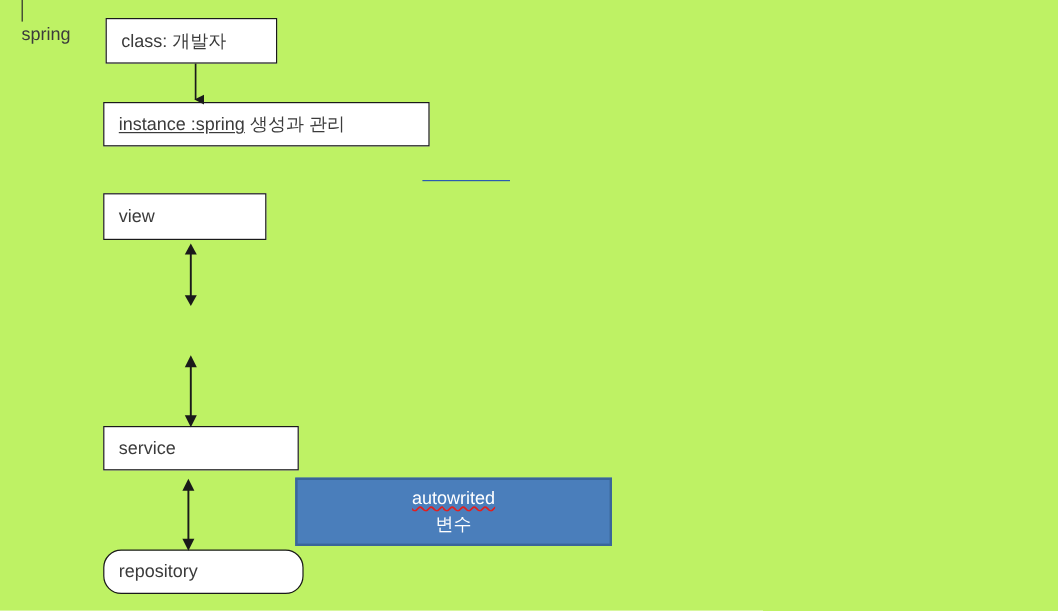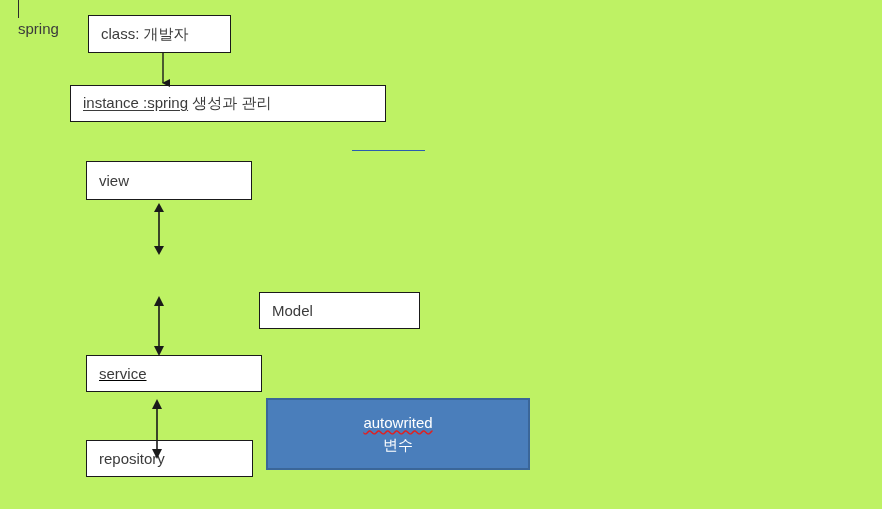--- a/index.html
+++ b/index.html
@@ -106,47 +106,44 @@
 <div id="canvas">
 
   <div class="caret" style="left:18px; top:0px; height:18px;"></div>
 
   <div class="free-text" style="left:18px; top:20px;">spring</div>
 
   <div class="box" style="left:88px; top:15px; width:143px; height:38px;">
     <span class="box-label">class: 개발자</span>
   </div>
 
-  <div class="box" style="left:70px; top:85px; width:316px; height:37px;">
+  <div class="box" style="left:86px; top:85px; width:272px; height:37px;">
     <span class="box-label">
       <span class="u-plain">instance :spring</span><span> 생성과 관리</span>
     </span>
   </div>
 
 
   <div class="blue-rule" style="left:352px; top:150px; width:73px;"></div>
 
-  <div class="box" style="left:86px; top:161px; width:166px; height:39px;">
+  <div class="box" style="left:86px; top:161px; width:136px; height:39px;">
     <span class="box-label">view</span>
   </div>
 
 
-  <div class="box" style="left:259px; top:292px; width:161px; height:37px;">
-    <span class="box-label">Model</span>
-  </div>
 
-  <div class="box" style="left:86px; top:355px; width:176px; height:37px;text-decoration:underline;">
+  <div class="box" style="left:86px; top:355px; width:163px; height:37px;">
     <span class="box-label">service</span>
   </div>
 
-  <div class="box" style="left:86px; top:440px; width:167px; height:37px;">
+  <div class="box" style="left:86px; top:458px; width:167px; height:37px;border-radius:15px;">
     <span class="box-label">repository</span>
   </div>
 
-  <div class="blue-box" style="left:266px; top:398px; width:264px; height:72px;">
+  <div class="blue-box" style="left:246px; top:398px; width:264px; height:57px;">
     <span class="line squiggle-white">autowrited</span>
     <span class="line">변수</span>
   </div>
 
   <svg id="connectors" viewBox="0 0 882 509" xmlns="http://www.w3.org/2000/svg">
     <defs>
       <marker id="ah-down" markerWidth="10" markerHeight="10" refX="5" refY="8" orient="auto" markerUnits="userSpaceOnUse">
         <path d="M1,1 L9,1 L5,9 Z" fill="#1a1a1a"></path>
       </marker>
       <marker id="ah-up" markerWidth="10" markerHeight="10" refX="5" refY="8" orient="auto" markerUnits="userSpaceOnUse">

